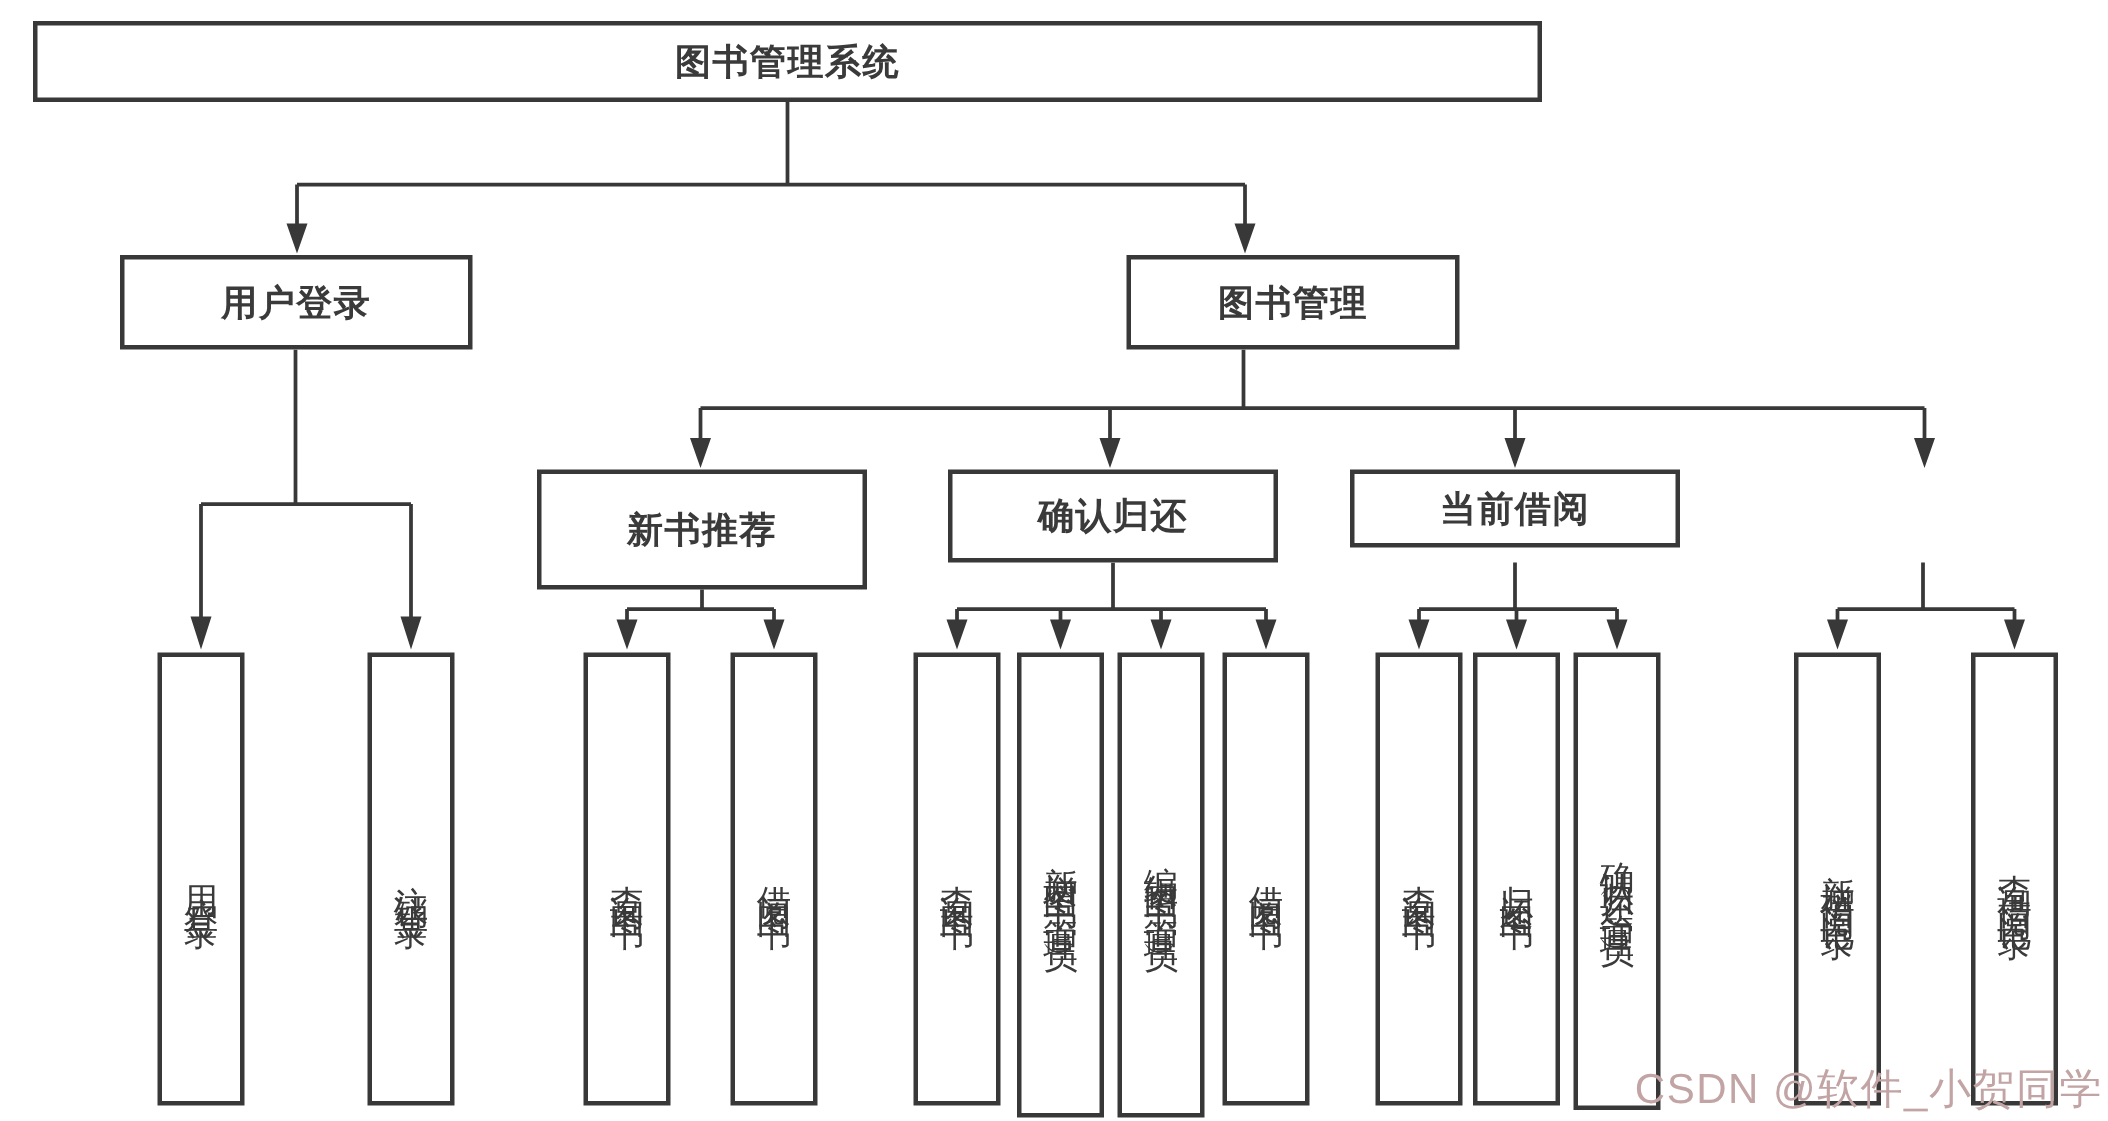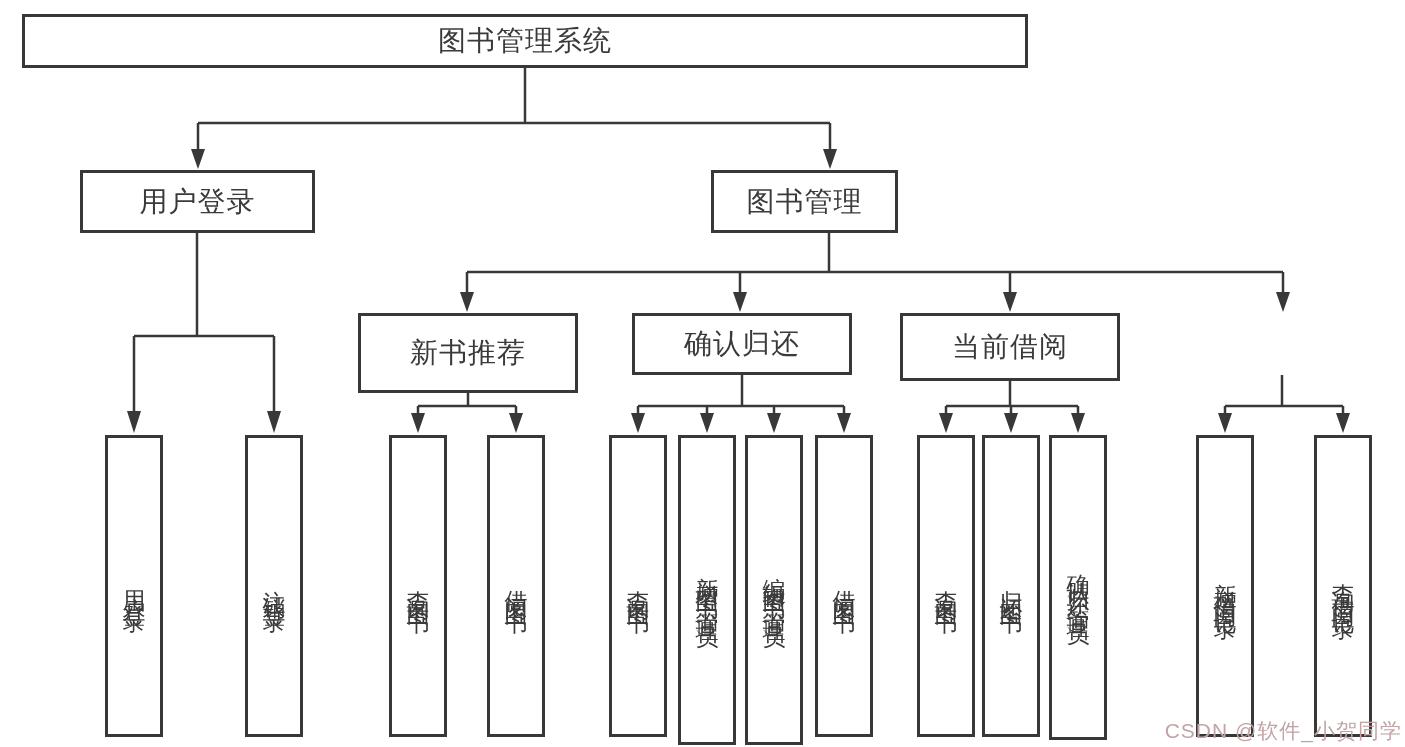--- a/index.html
+++ b/index.html
@@ -16,37 +16,38 @@
     box-sizing:border-box;
     background:#ffffff;
     border:3px solid #383838;
     display:flex;
     align-items:center;
     justify-content:center;
     z-index:1;
     color:#3a3a3a;
   }
   .hbox .lbl {
-    font-size:28px;
+    font-size:24px;
     letter-spacing:1px;
     white-space:nowrap;
+    font-weight:bold;
   }
   .vbox .vlbl {
     writing-mode:vertical-lr;
     text-orientation:upright;
     font-size:23px;
     letter-spacing:7px;
     line-height:1;
     color:#3a3a3a;
   }
   .watermark {
     position:absolute;
     right:3px; bottom:2px;
     z-index:2;
-    font-size:21px;
+    font-size:28px;
     letter-spacing:1px;
     color:#c2a4a4;
     white-space:nowrap;
   }
 </style>
 </head>
 <body>
 
 <div class="canvas">
 
@@ -71,31 +72,31 @@
     </g>
   </svg>
 
   <div class="node hbox" style="left:22px;top:14px;width:1006px;height:54px">
     <span class="lbl">图书管理系统</span>
   </div>
 
   <div class="node hbox" style="left:80px;top:170px;width:235px;height:63px">
     <span class="lbl">用户登录</span>
   </div>
-  <div class="node hbox" style="left:711px;top:170px;width:187px;height:63px">
+  <div class="node hbox" style="left:751px;top:170px;width:222px;height:63px">
     <span class="lbl">图书管理</span>
   </div>
 
   <div class="node hbox" style="left:358px;top:313px;width:220px;height:80px">
     <span class="lbl">新书推荐</span>
   </div>
   <div class="node hbox" style="left:632px;top:313px;width:220px;height:62px">
     <span class="lbl">确认归还</span>
   </div>
-  <div class="node hbox" style="left:900px;top:313px;width:220px;height:68px">
+  <div class="node hbox" style="left:900px;top:313px;width:220px;height:52px">
     <span class="lbl">当前借阅</span>
   </div>
 
   <div class="node vbox" style="left:105px;top:435px;width:58px;height:302px">
     <span class="vlbl">用户登录</span>
   </div>
   <div class="node vbox" style="left:245px;top:435px;width:58px;height:302px">
     <span class="vlbl">注销登录</span>
   </div>
 

